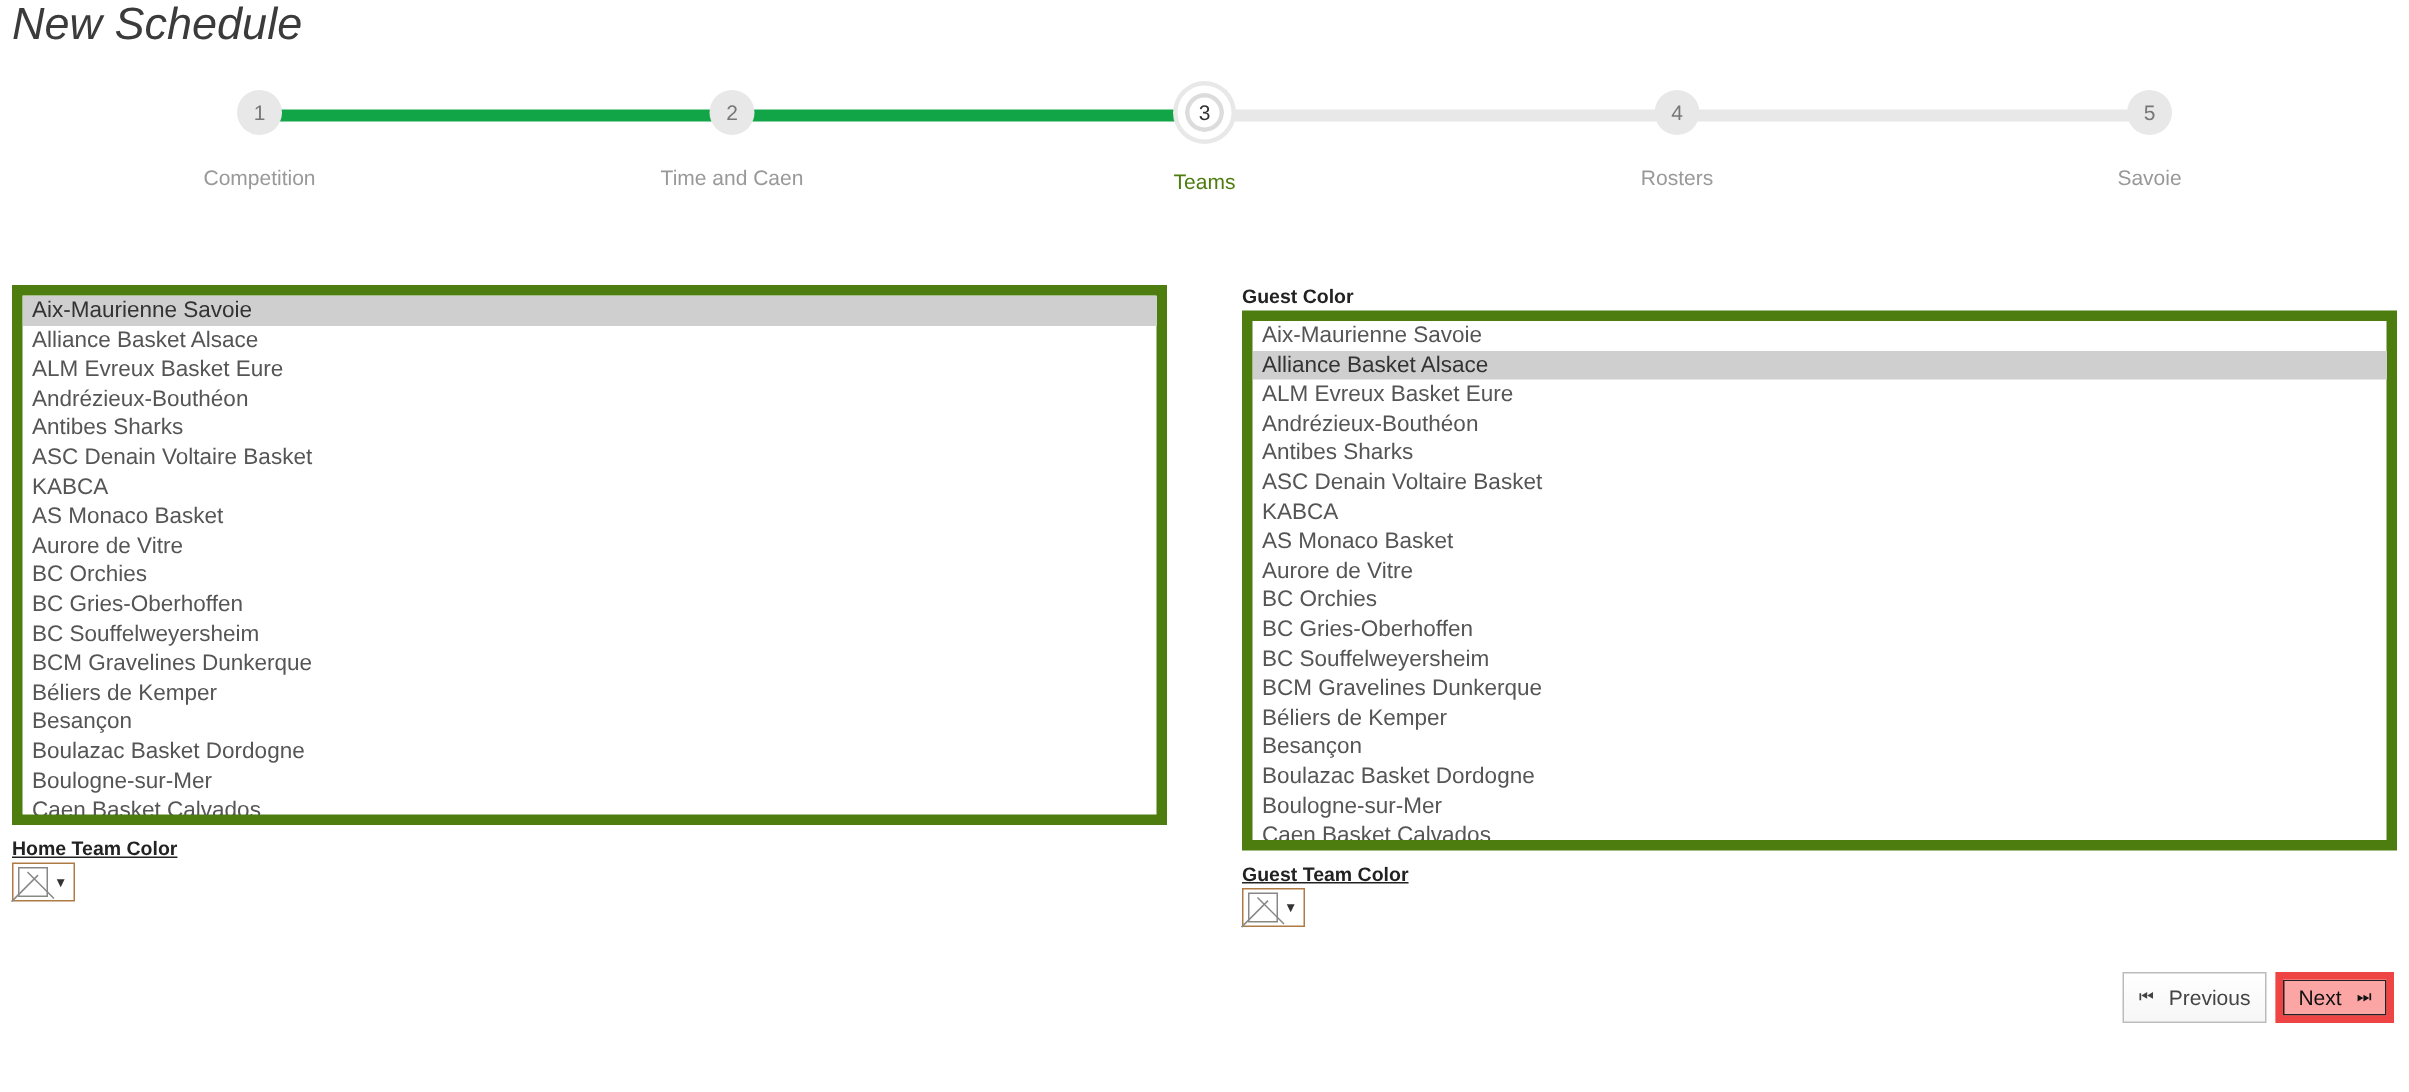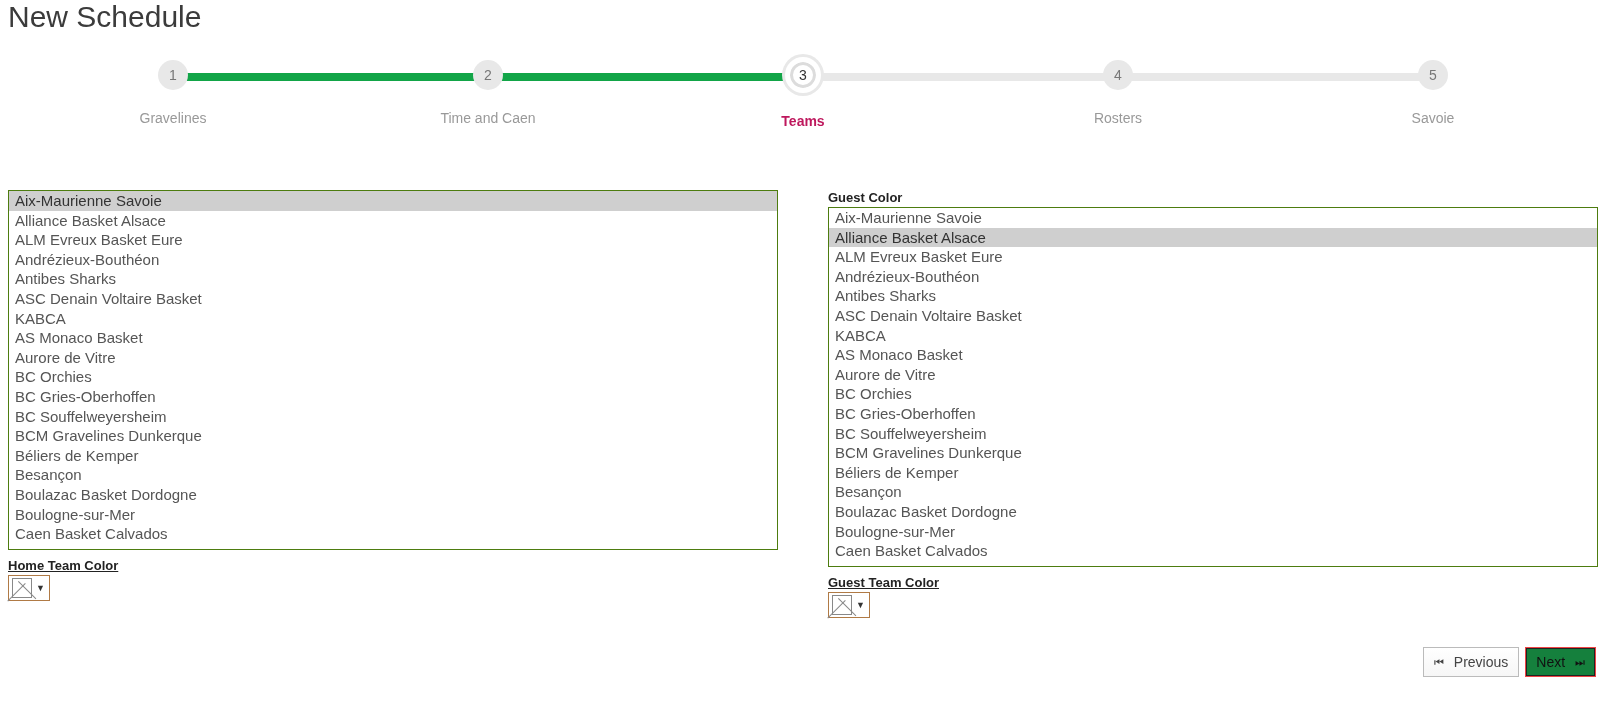--- a/index.html
+++ b/index.html
@@ -10,20 +10,21 @@
     color: #333;
     background: #fff;
     width: 1606px;
   }
   .page-title {
     font-size: 30px;
     font-weight: 300;
     color: #3b3b3b;
     margin: 0 0 26px 0;
     padding-top: 0;
+    font-style: italic;
   }
   .stepper {
     position: relative;
     width: 1260px;
     margin: 0 auto 40px auto;
     height: 90px;
   }
   .stepper-track {
     position: absolute;
     top: 13px;
@@ -61,38 +62,38 @@
     border: 5px solid #fff;
     box-shadow: 0 0 0 3px #e8e8e8, inset 0 0 0 3px #dcdcdc;
     margin-top: -3px;
   }
   .stepper-label {
     margin-top: 20px;
     font-size: 14px;
     color: #999;
   }
   .stepper-label.active {
-    color: #be185d;
-    font-weight: 700;
+    color: #4d7c0f;
+    font-weight: 400;
   }
   .columns {
     display: flex;
     gap: 50px;
     width: 100%;
   }
   .col { flex: 1; min-width: 0; }
   .field-label {
     font-size: 13px;
     font-weight: 600;
     color: #222;
     margin-bottom: 2px;
   }
   .listbox-wrap {
     position: relative;
-    border: 1px solid #4d7c0f;
+    border: 7px solid #4d7c0f;
     height: 360px;
     overflow: hidden;
   }
   .listbox {
     height: 100%;
     overflow-y: scroll;
   }
   .listbox-item {
     font-size: 15px;
     color: #555;
@@ -156,43 +157,43 @@
     gap: 10px;
     border: 1px solid #bbb;
     background: linear-gradient(#fff,#f6f6f6);
     color: #444;
     font-size: 14px;
     padding: 4px 10px;
     cursor: pointer;
     min-height: 30px;
   }
   .btn.focus {
-    border: 1px solid #ef4444;
+    border: 5px solid #ef4444;
     box-shadow: inset 0 0 0 1px #222;
-    background: #15803d;
+    background: #fca5a5;
     color: #111;
   }
   .btn .icon { font-size: 11px; }
   ::-webkit-scrollbar { width: 17px; background:#f1f1f1;}
   ::-webkit-scrollbar-thumb { background:#c1c1c1; }
   ::-webkit-scrollbar-button:single-button {
     background:#f1f1f1; height:17px; display:block;
   }
 </style>
 </head>
 <body>
 
 <h1 class="page-title">New Schedule</h1>
 
 <div class="stepper" id="stepper">
     <div class="stepper-track done" style="left: 0%; width: 25%;"></div>
     <div class="stepper-track done" style="left: 25%; width: 25%;"></div>
     <div class="stepper-track" style="left: 50%; width: 25%;"></div>
     <div class="stepper-track" style="left: 75%; width: 25%;"></div>
-    <div class="stepper-step" style="left: 0%;"><div class="stepper-circle">1</div><div class="stepper-label">Gravelines</div></div>
+    <div class="stepper-step" style="left: 0%;"><div class="stepper-circle">1</div><div class="stepper-label">Competition</div></div>
     <div class="stepper-step" style="left: 25%;"><div class="stepper-circle">2</div><div class="stepper-label">Time and Caen</div></div>
     <div class="stepper-step" style="left: 50%;"><div class="stepper-circle active">3</div><div class="stepper-label active">Teams</div></div>
     <div class="stepper-step" style="left: 75%;"><div class="stepper-circle">4</div><div class="stepper-label">Rosters</div></div>
     <div class="stepper-step" style="left: 100%;"><div class="stepper-circle">5</div><div class="stepper-label">Savoie</div></div>
   </div>
 
 <div class="columns">
   <div class="col">
     <div class="listbox-wrap">
       <div class="listbox" id="home-list">

